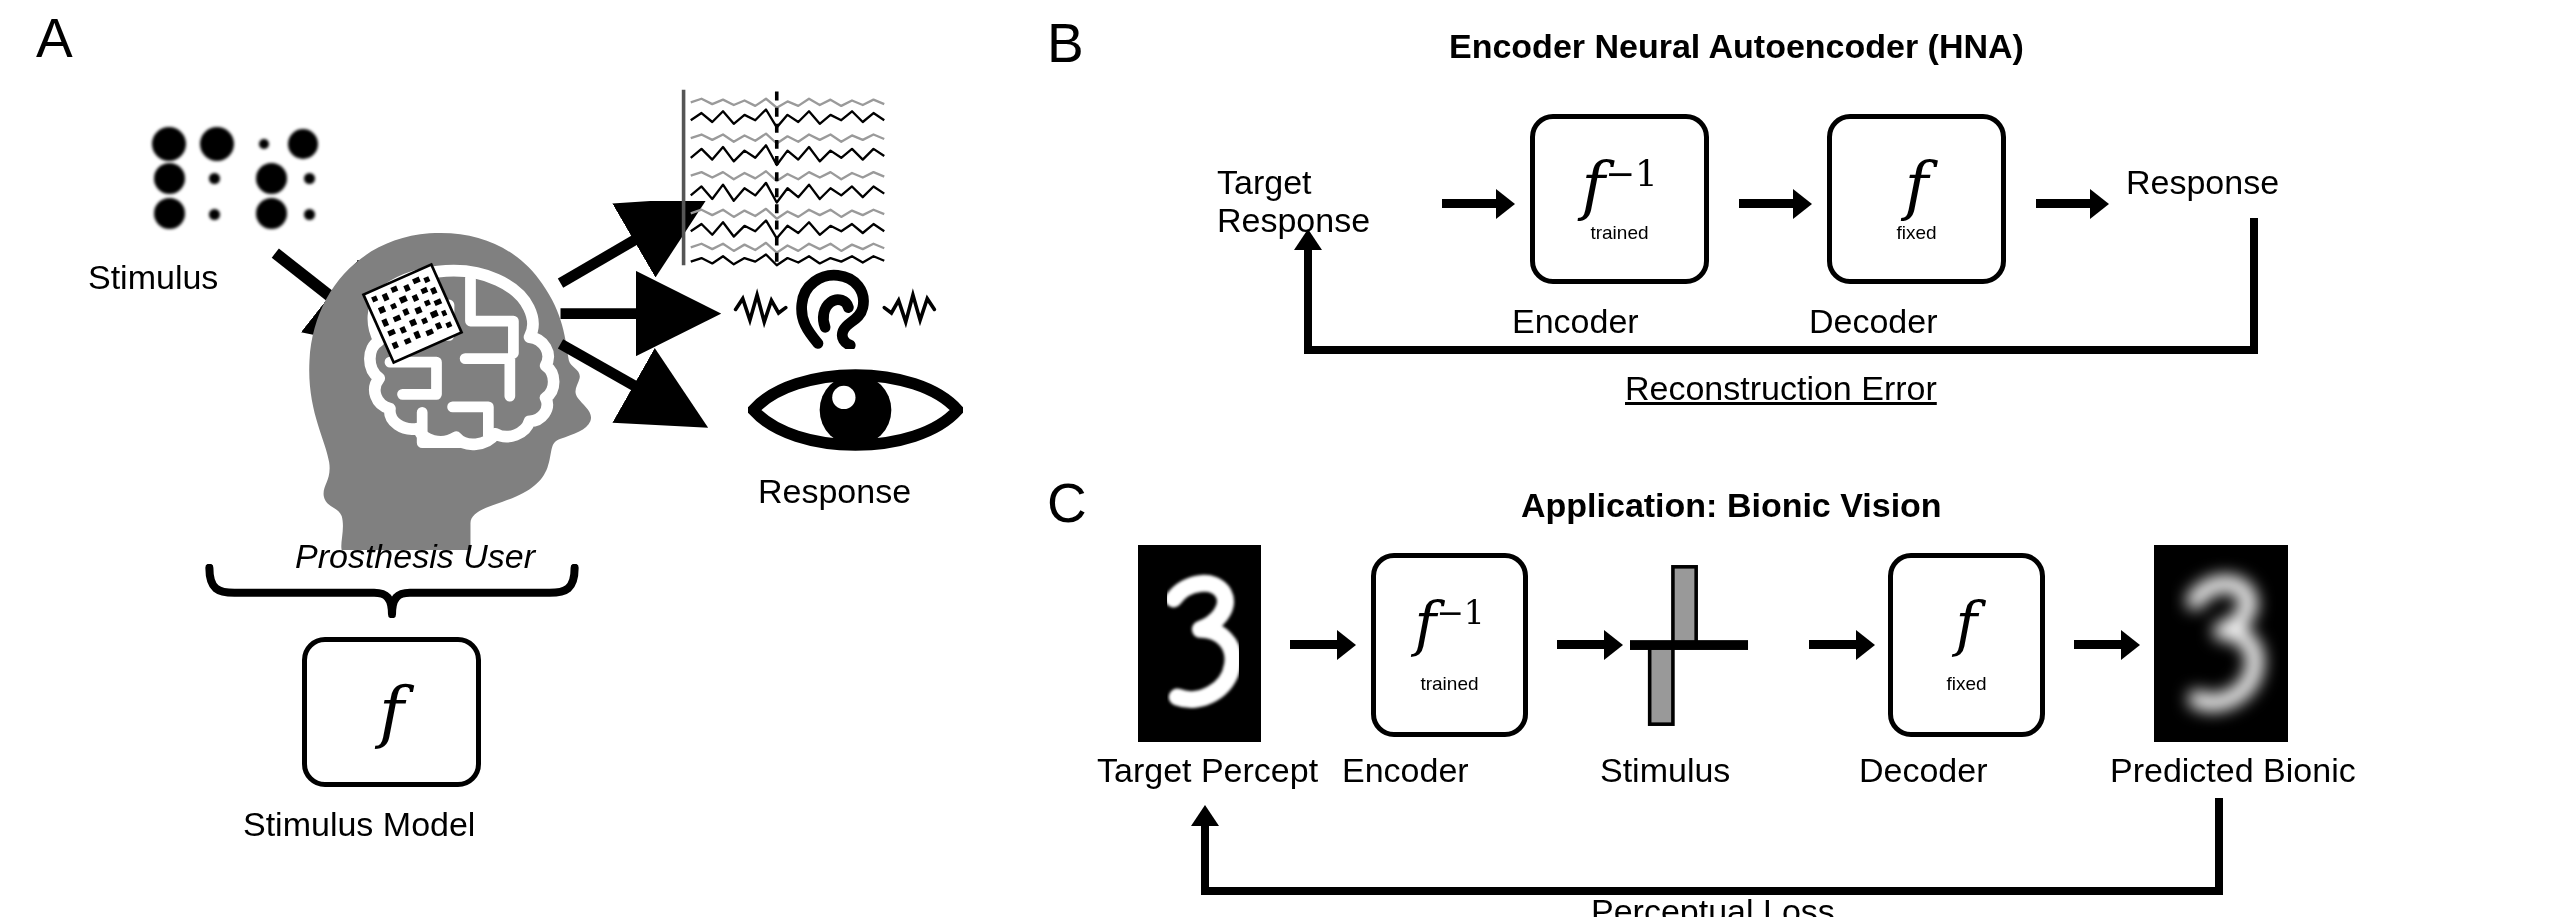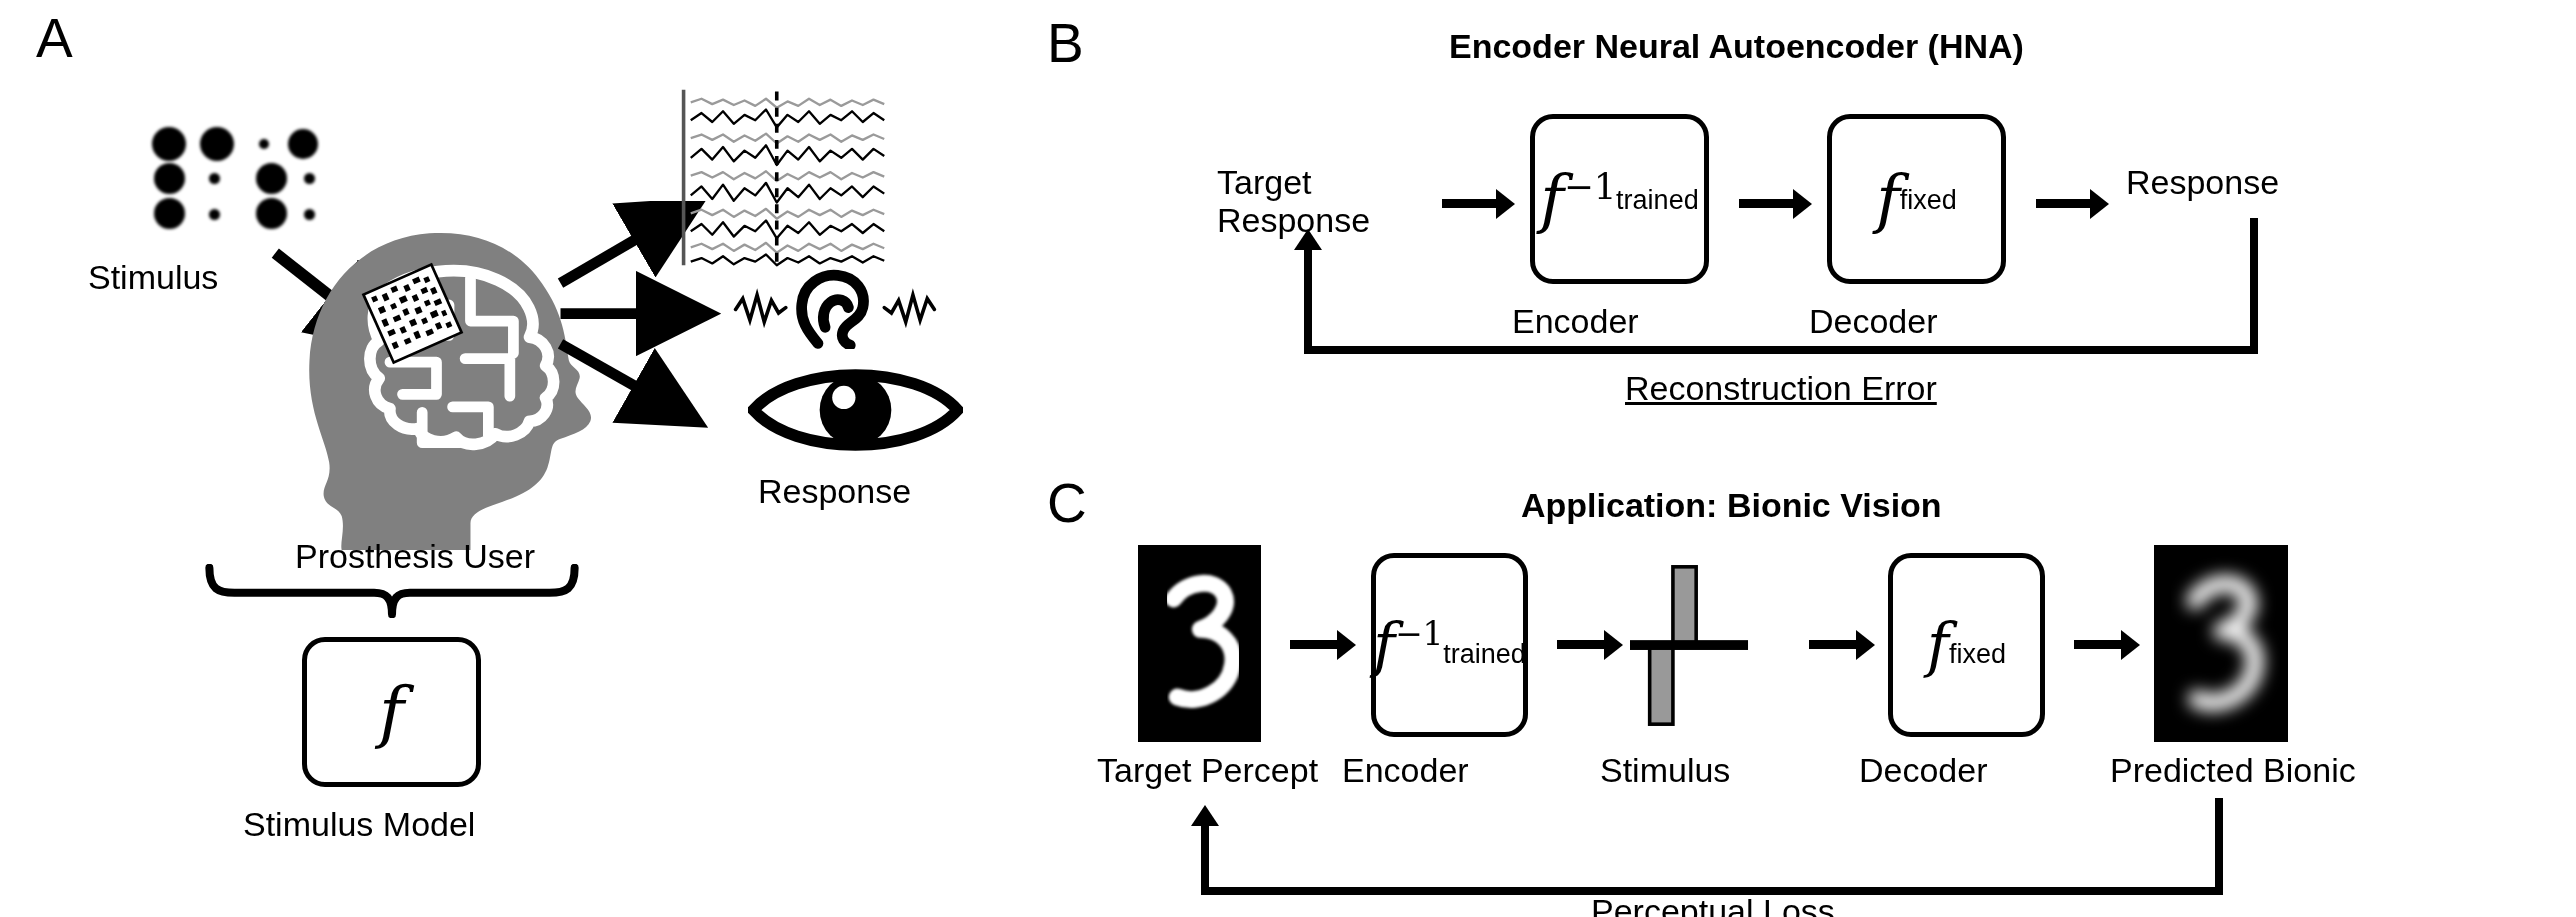--- a/index.html
+++ b/index.html
@@ -18,33 +18,33 @@
     font-family:"Liberation Sans", sans-serif;
   }
   .lbl{
     font-size:34px;font-weight:400;color:#000;white-space:nowrap;
     font-family:"Liberation Sans", sans-serif;line-height:1.12;
   }
   .lbl.center{text-align:left;}
   
   .fbox{
     border:5.4px solid #000;border-radius:23px;background:#fff;
-    display:flex;flex-direction:row;align-items:center;justify-content:center;
+    display:flex;flex-direction:column;align-items:center;justify-content:center;
     box-sizing:border-box;
   }
   .fbox .fsym{
     font-family:"DejaVu Serif", serif;font-style:italic;font-weight:400;
     color:#000;line-height:1;
   }
   .fbox .fsym sup{
     font-size:.56em;font-style:normal;vertical-align:super;
     font-family:"DejaVu Serif", serif;letter-spacing:-0.01em;
   }
   .fbox .fstate{
-    font-size:27px;font-style:normal;font-family:"Liberation Sans", sans-serif;
+    font-size:19px;font-style:normal;font-family:"Liberation Sans", sans-serif;
     color:#000;margin-top:3.6px;
   }
   
   .arrow{position:absolute;height:9px;background:#000;}
   .arrow::after{
     content:"";position:absolute;right:-18px;top:50%;transform:translateY(-50%);
     width:0;height:0;border-top:15px solid transparent;border-bottom:15px solid transparent;
     border-left:19.7px solid #000;
   }
   
@@ -156,21 +156,21 @@
         <rect x="8" y="64" width="6" height="7"></rect>
           <rect x="22" y="66" width="7" height="6"></rect>
         <rect x="35" y="63" width="6" height="8"></rect>
           <rect x="48" y="67" width="8" height="6"></rect>
         <rect x="61" y="64" width="6" height="7"></rect>
           <rect x="72" y="68" width="6" height="6"></rect>
       </g>
     </svg>
   </div>
 
-  <div class="abs lbl" style="left:295px;top:537px;">Prosthesis User</div>
+  <div class="abs lbl" style="left:295px;top:537px;font-style:italic;">Prosthesis User</div>
 
   <svg class="abs" style="left:555px;top:201px;" width="170" height="259" viewBox="0 0 190 290">
     <defs>
       <marker id="ahB" markerWidth="8" markerHeight="8" refX="5" refY="4" orient="auto">
         <path d="M0,0 L8,4 L0,8 z" fill="#000"></path>
       </marker>
     </defs>
     <line x1="6" y1="92" x2="140" y2="14" stroke="#000" stroke-width="12" marker-end="url(#ahB)"></line>
     <line x1="6" y1="126" x2="150" y2="126" stroke="#000" stroke-width="12" marker-end="url(#ahB)"></line>
     <line x1="6" y1="160" x2="140" y2="236" stroke="#000" stroke-width="12" marker-end="url(#ahB)"></line>

